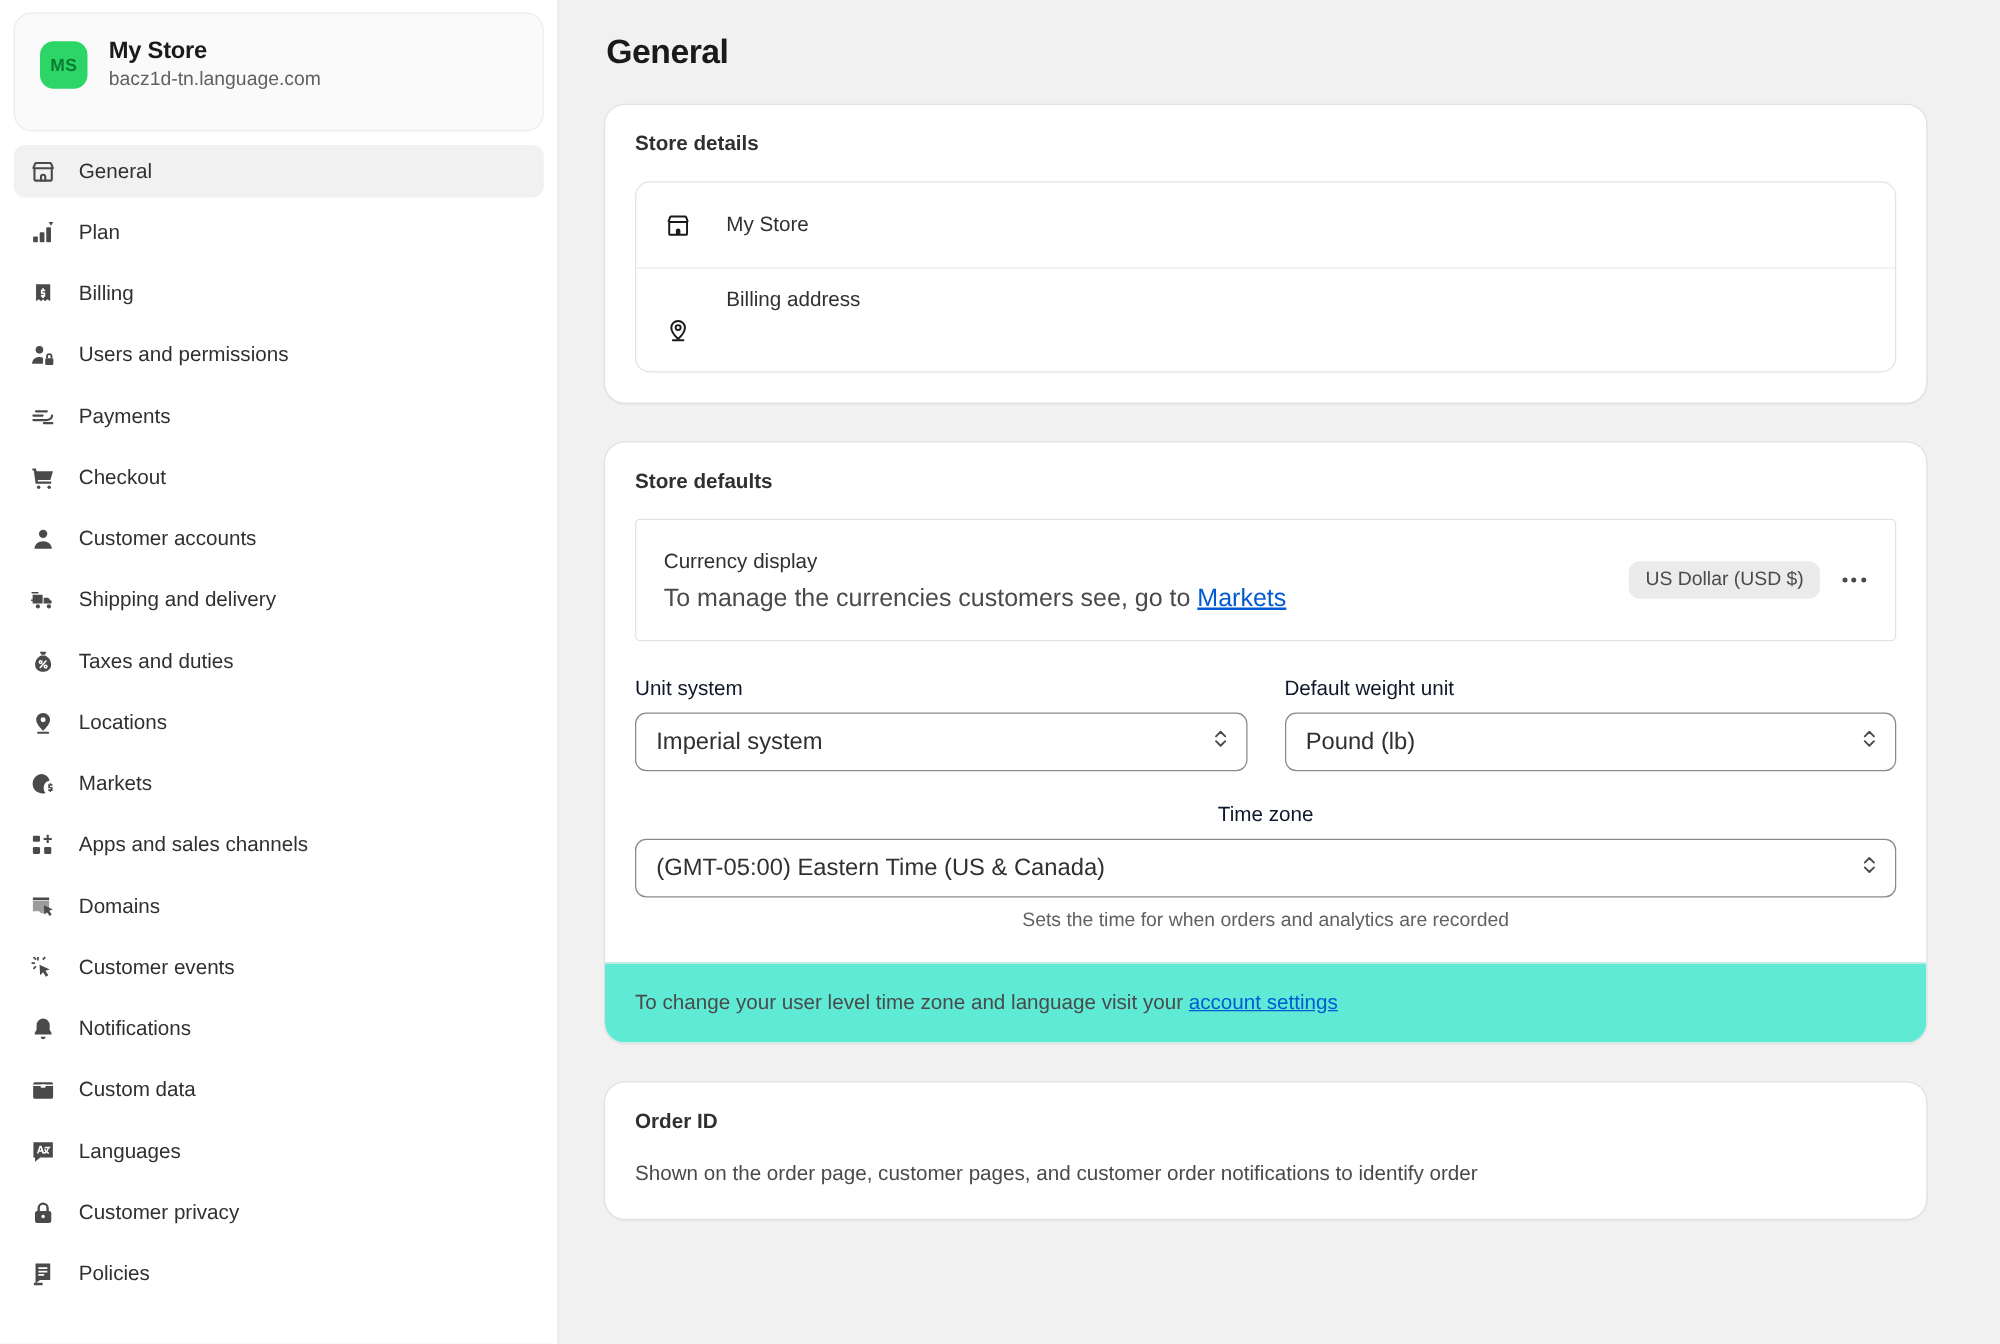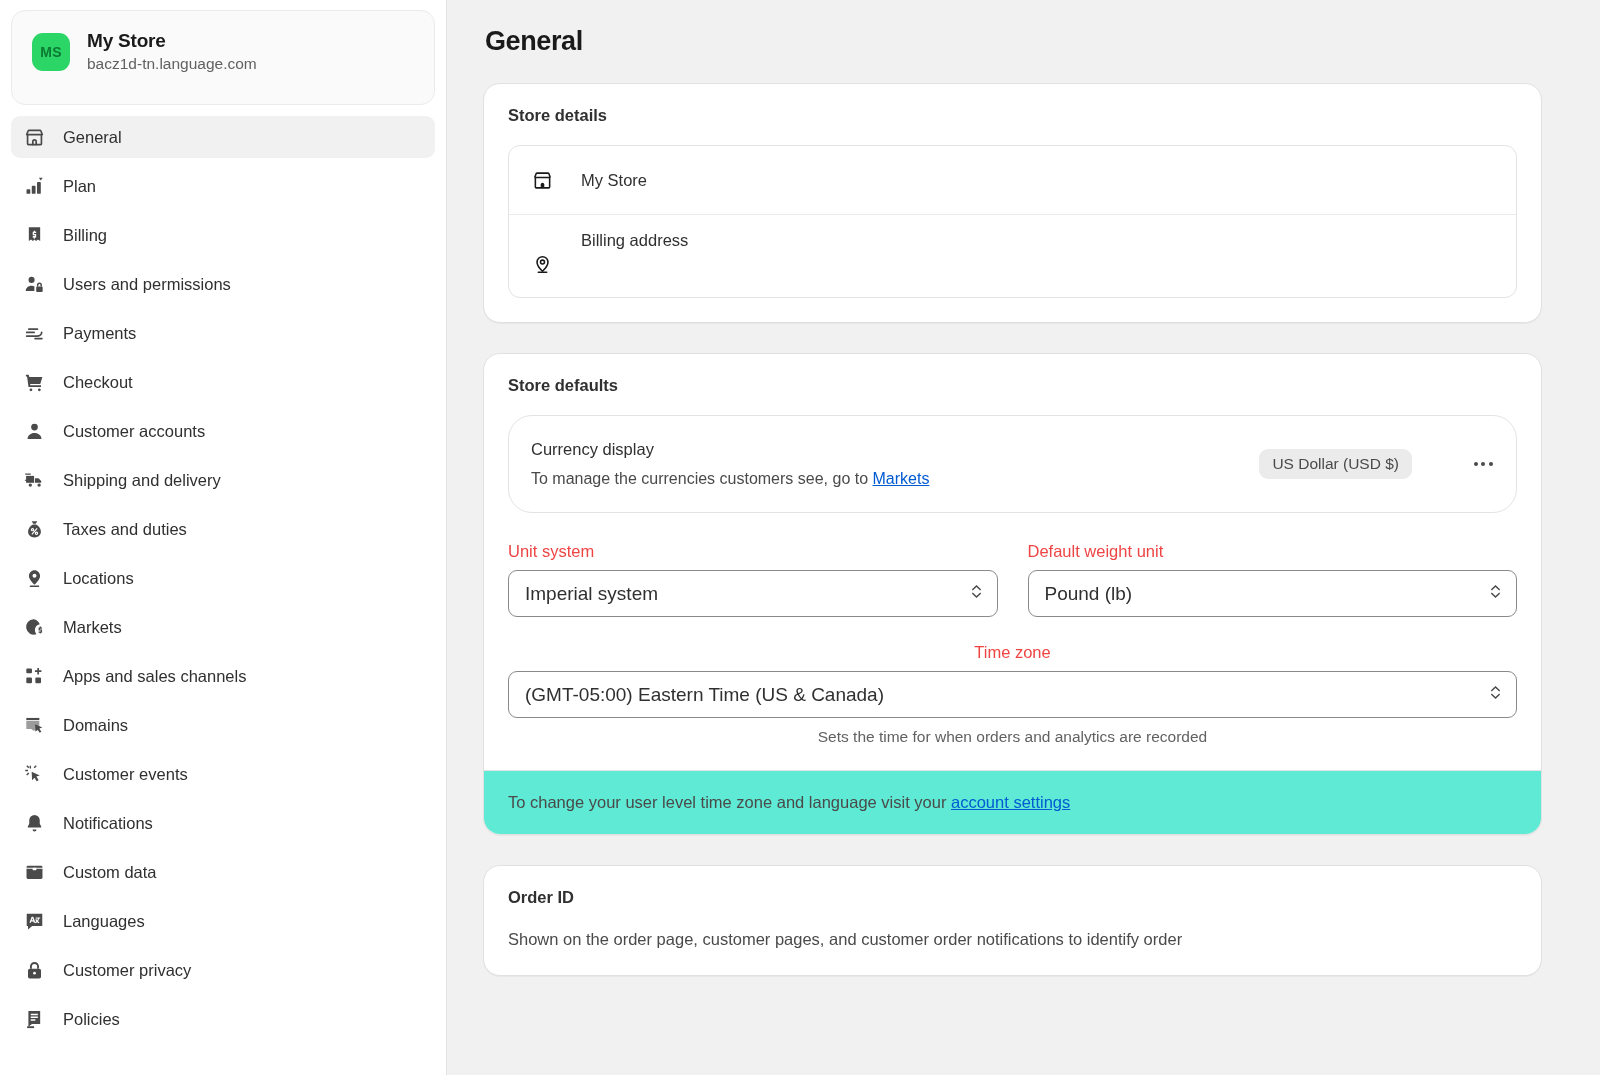--- a/index.html
+++ b/index.html
@@ -121,28 +121,27 @@
   .srow-tall .srow-icon { margin-top: 25px; }
   .srow-label {
     margin-left: 28px; font-size: 16.5px; color: #303030;
   }
   .srow-tall .srow-label { margin-top: 2px; }
 
   
   .crow {
     display: flex; align-items: center;
     border: 1px solid #e3e3e3;
-    border-radius: 24px;
+    border-radius: 4px;
     padding: 19px 16px 19px 22px;
     min-height: 98px;
-    gap: 44px;
   }
   .crow-main { flex: 1 1 auto; }
   .crow-title { font-size: 16.5px; color: #303030; line-height: 24px; }
-  .crow-sub { font-size: 16px; color: #4a4a4a; line-height: 24px; margin-top: 6px; }
+  .crow-sub { font-size: 20px; color: #4a4a4a; line-height: 24px; margin-top: 6px; }
   .link { color: #005bd3; text-decoration: underline; cursor: pointer; }
   .badge {
     background: #ebebeb; color: #4a4a4a;
     border-radius: 9px;
     font-size: 15.5px;
     padding: 6px 13px;
     white-space: nowrap;
     margin-left: 10px;
   }
   .dots-btn {
@@ -151,21 +150,21 @@
     gap: 3.5px; border-radius: 8px; cursor: pointer;
   }
   .dots-btn i { width: 4px; height: 4px; border-radius: 50%; background: #4a4a4a; display: block; }
 
   
   .field-grid {
     display: grid; grid-template-columns: 1fr 1fr; column-gap: 30px;
     margin-top: 29px;
   }
   .field { margin-top: 0; }
-  .field-label { font-size: 16.5px; color: #ef4444; margin-bottom: 9px; }
+  .field-label { font-size: 16.5px; color: #0f172a; margin-bottom: 9px; }
   .select {
     position: relative;
     height: 47px;
     border: 1px solid #8a8a8a;
     border-radius: 9px;
     background: #fff;
     display: flex; align-items: center;
     padding: 0 40px 0 16px;
     font-size: 19px; color: #303030;
     cursor: pointer;

